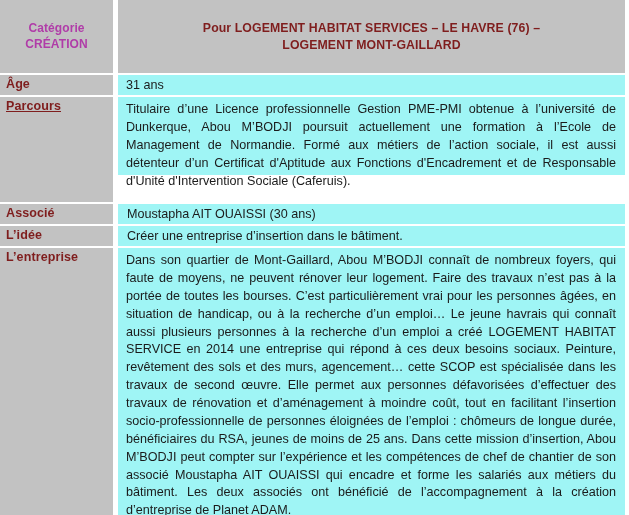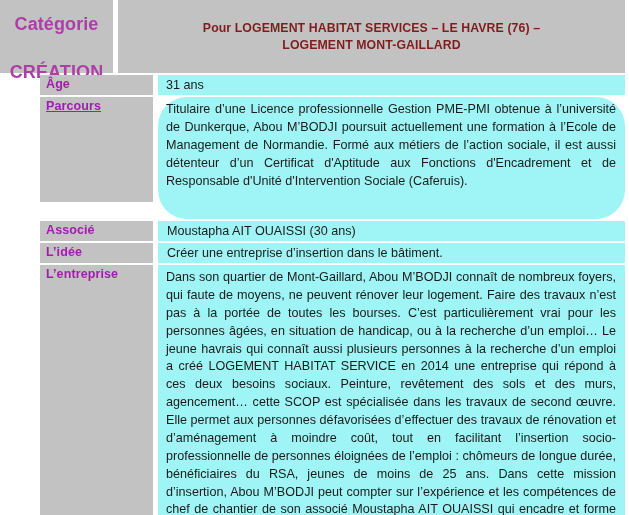--- a/index.html
+++ b/index.html
@@ -36,24 +36,23 @@
     background: #c2c2c2;
     display: flex;
     flex-direction: column;
     align-items: center;
     justify-content: center;
     line-height: 1.3;
   }
   .header-cat span {
     color: #b03ca8;
     font-weight: bold;
-    font-size: 18px;
+    font-size: 12px;
     text-align: left;
     letter-spacing: .1px;
-    margin-top: 24px;
   }
   .header-spacer {
     width: 5px;
     flex: 0 0 5px;
     background: #ffffff;
   }
   .header-main {
     flex: 1 1 auto;
     background: #c2c2c2;
     display: flex;
@@ -80,27 +79,26 @@
 
   
   .row {
     display: flex;
     margin-top: 2px;
   }
   .row-label {
     width: 113px;
     flex: 0 0 113px;
     background: #c2c2c2;
-    color: #a21caf;
+    color: #7f1d1d;
     font-weight: bold;
     font-size: 12.5px;
     padding: 2px 0 2px 6px;
     box-sizing: border-box;
     letter-spacing: .1px;
-    margin-left: 40px;
   }
   .row-gap {
     width: 5px;
     flex: 0 0 5px;
     background: #ffffff;
   }
   .row-value {
     flex: 1 1 auto;
     background: #9ff5f5;
     color: #1b1b1b;
@@ -120,21 +118,21 @@
 
   
   .row-age .row-label,
   .row-age .row-value,
   .row-age .row-gap { height: 20px; }
   .row-age .row-value { padding-top: 2px; }
 
   .row-parcours { }
   .row-parcours .row-label { height: 105px; text-decoration: underline; }
   .row-parcours .row-gap { height: 105px; }
-  .row-parcours .row-value { height: 122px; border-radius: 29px; }
+  .row-parcours .row-value { height: 78px; }
 
   .row-associe .row-label,
   .row-associe .row-gap,
   .row-associe .row-value { height: 20px; }
 
   .row-idee .row-label,
   .row-idee .row-gap,
   .row-idee .row-value { height: 20px; }
 
   .row-entreprise { flex: 1 1 auto; }

